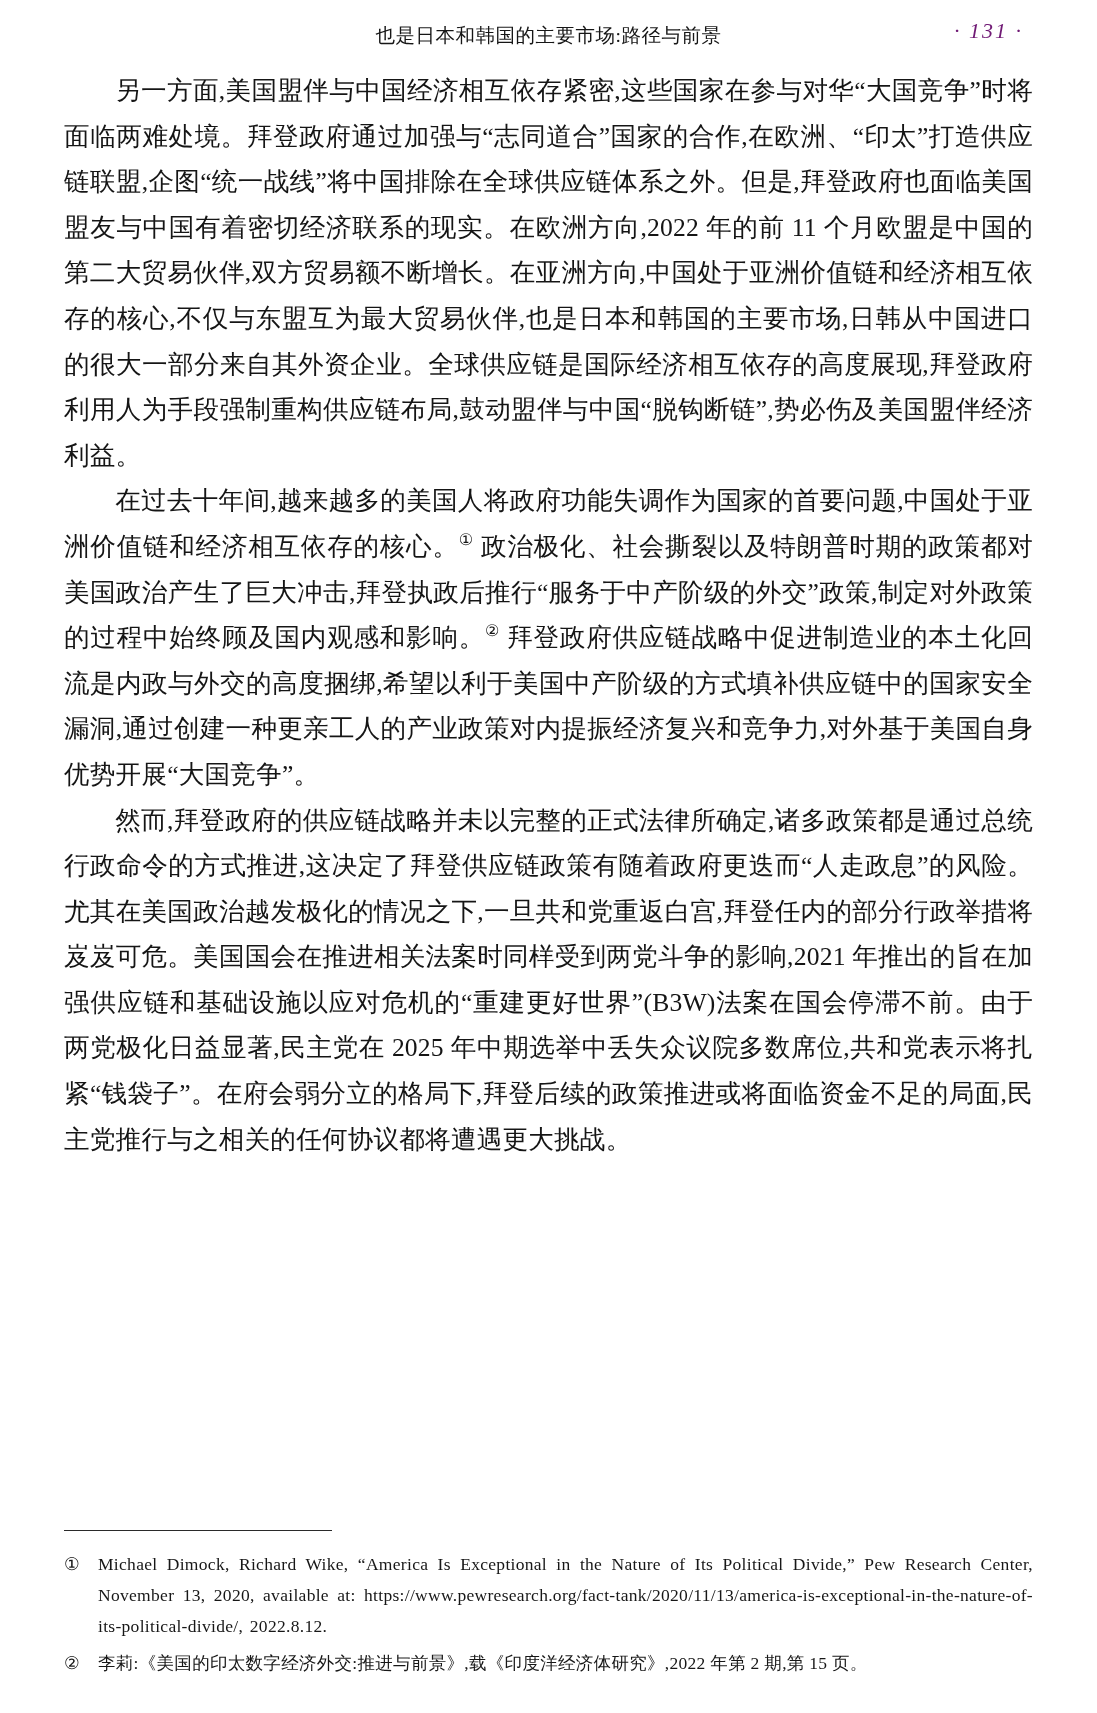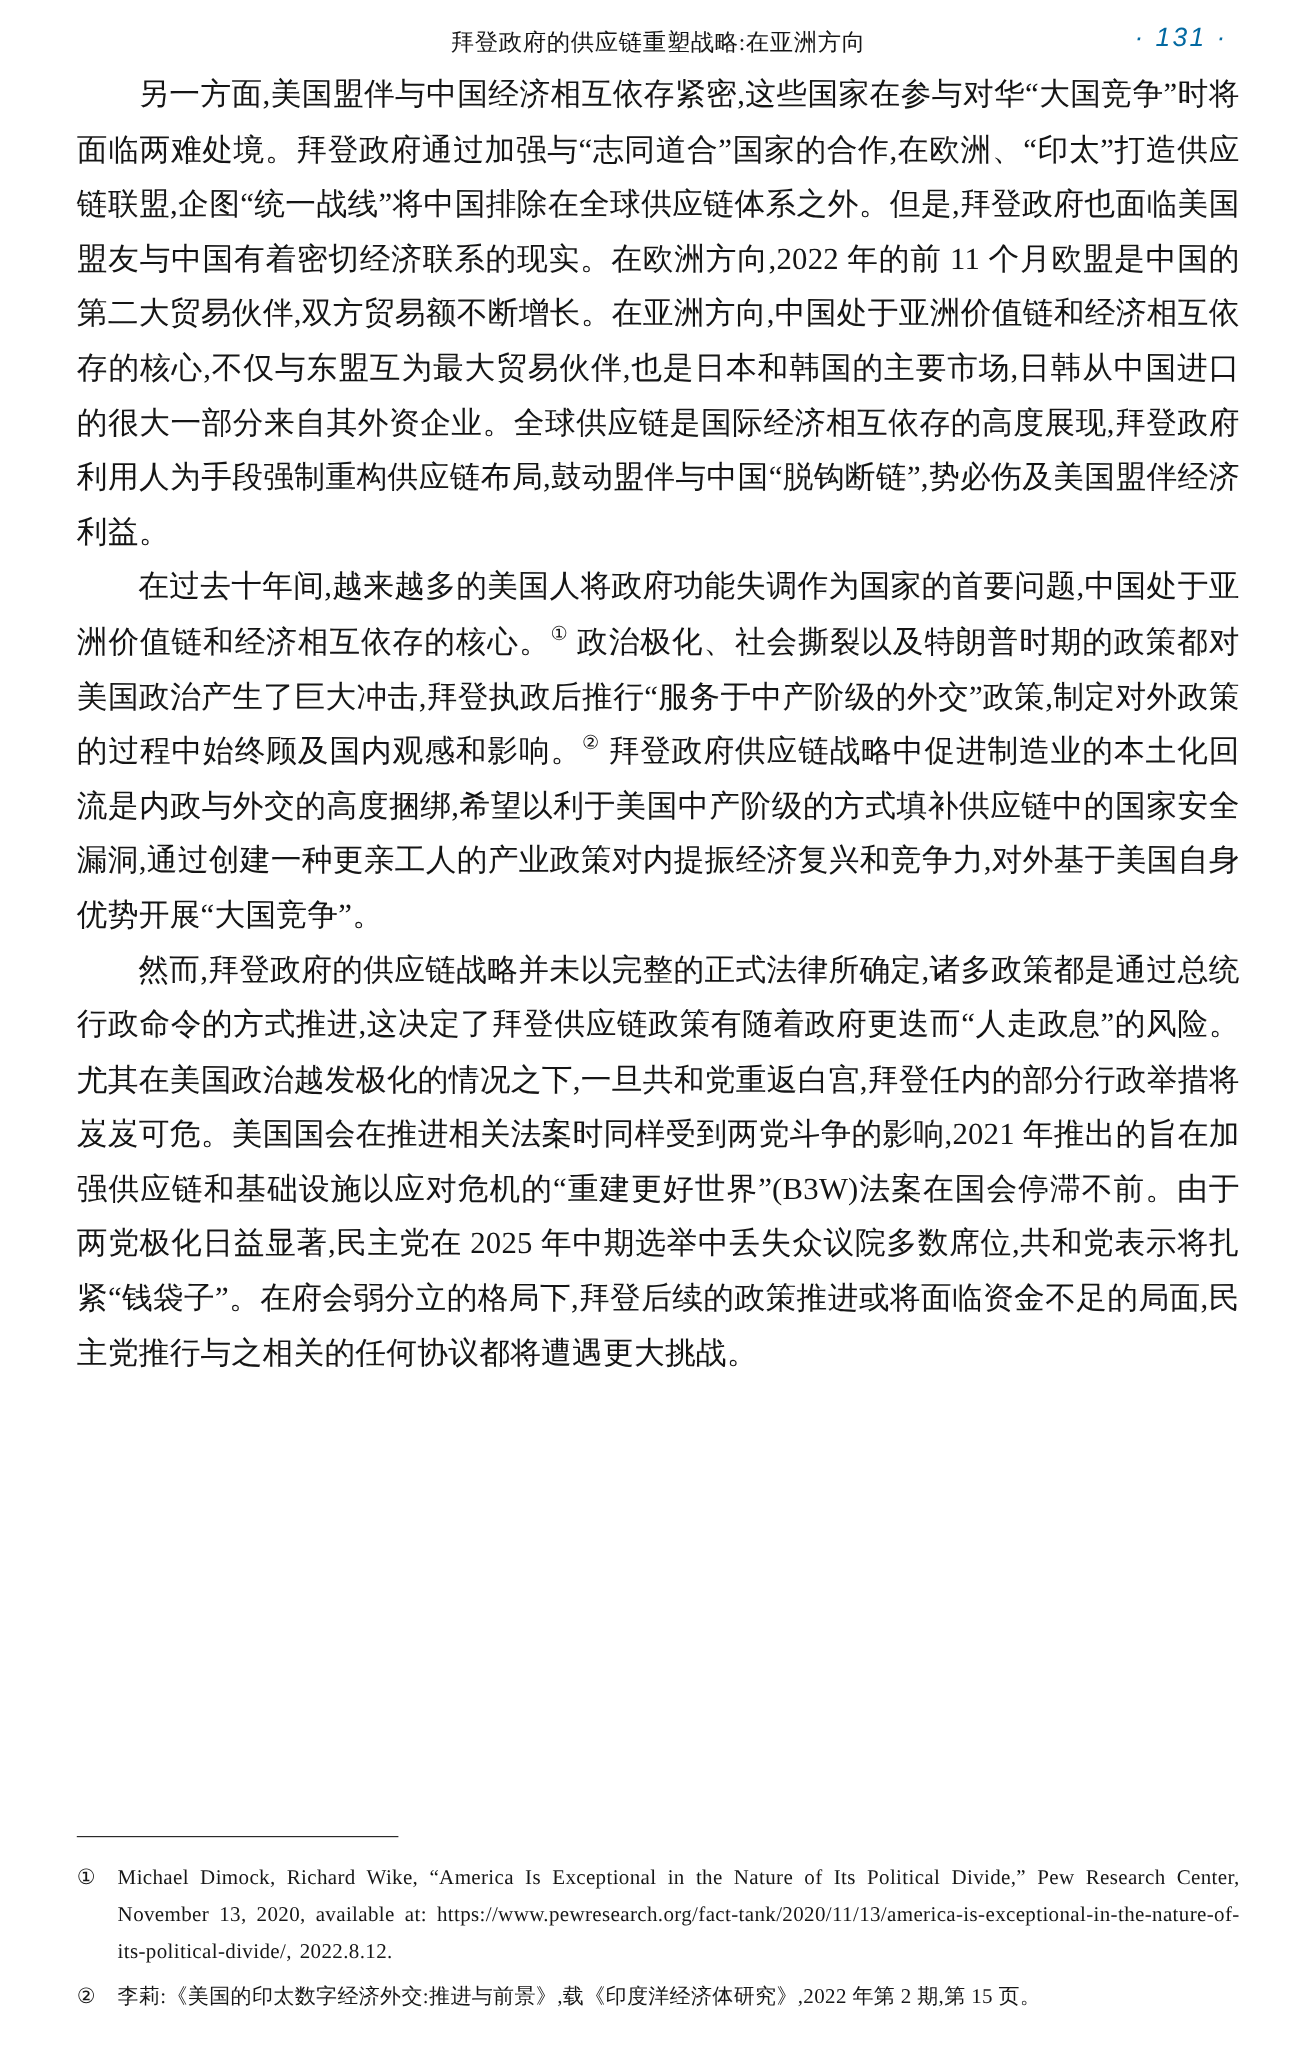--- a/index.html
+++ b/index.html
@@ -37,27 +37,27 @@
     letter-spacing: 0.5px;
     color: #161616;
     font-family: "Liberation Serif", "DejaVu Serif", serif;
   }
   .running-head .rh-page {
     position: absolute;
     right: 10px;
     top: 18px;
     font-size: 22px;
     font-style: italic;
-    font-family: Liberation Sans, sans-serif;
+    font-family: Liberation Serif, serif;
     letter-spacing: 2px;
-    color: #0369a1;
+    color: #701a75;
   }
   
   .body-col {
-    margin-top: 2px;
+    margin-top: 14px;
   }
   p.para {
     font-size: 25.6px;
     line-height: 45.6px;
     text-align: justify;
     text-justify: inter-character;
     margin: 0;
     text-indent: 2em;
     color: #151515;
     letter-spacing: 0.2px;
@@ -110,21 +110,21 @@
     font-family: Liberation Serif, serif;
     word-spacing: 2px;
   }
 </style>
 </head>
 <body>
 
 <div class="page">
 
   <div class="running-head">
-    <span class="rh-title">拜登政府的供应链重塑战略:在亚洲方向</span>
+    <span class="rh-title">也是日本和韩国的主要市场:路径与前景</span>
     <span class="rh-page">· 131 ·</span>
   </div>
 
   <div class="body-col">
 
     <p class="para">另一方面,美国盟伴与中国经济相互依存紧密,这些国家在参与对华“大国竞争”时将面临两难处境。拜登政府通过加强与“志同道合”国家的合作,在欧洲、“印太”打造供应链联盟,企图“统一战线”将中国排除在全球供应链体系之外。但是,拜登政府也面临美国盟友与中国有着密切经济联系的现实。在欧洲方向,2022 年的前 11 个月欧盟是中国的第二大贸易伙伴,双方贸易额不断增长。在亚洲方向,中国处于亚洲价值链和经济相互依存的核心,不仅与东盟互为最大贸易伙伴,也是日本和韩国的主要市场,日韩从中国进口的很大一部分来自其外资企业。全球供应链是国际经济相互依存的高度展现,拜登政府利用人为手段强制重构供应链布局,鼓动盟伴与中国“脱钩断链”,势必伤及美国盟伴经济利益。</p>
 
 
     <p class="para"><span>在过去十年间,越来越多的美国人将政府功能失调作为国家的首要问题,中国处于亚洲价值链和经济相互依存的核心。</span><sup class="fn">①</sup><span> 政治极化、社会撕裂以及特朗普时期的政策都对美国政治产生了巨大冲击,拜登执政后推行“服务于中产阶级的外交”政策,制定对外政策的过程中始终顾及国内观感和影响。</span><sup class="fn">②</sup><span> 拜登政府供应链战略中促进制造业的本土化回流是内政与外交的高度捆绑,希望以利于美国中产阶级的方式填补供应链中的国家安全漏洞,通过创建一种更亲工人的产业政策对内提振经济复兴和竞争力,对外基于美国自身优势开展“大国竞争”。</span></p>
 

